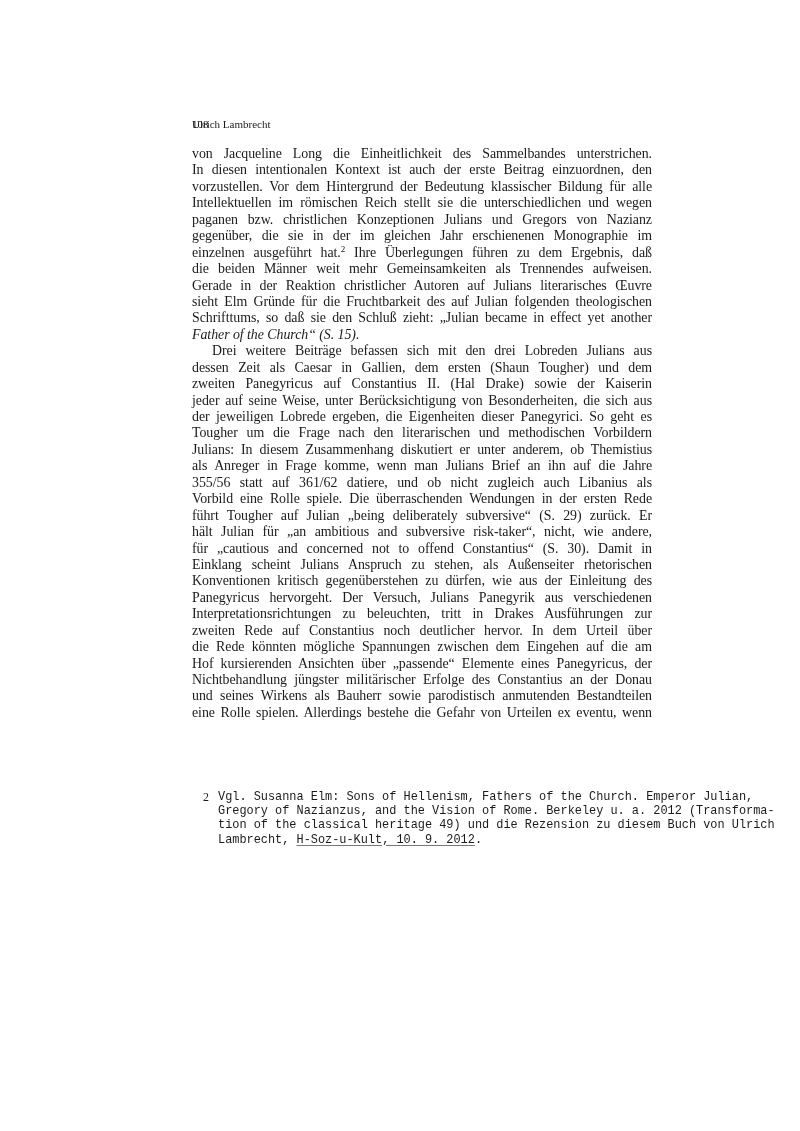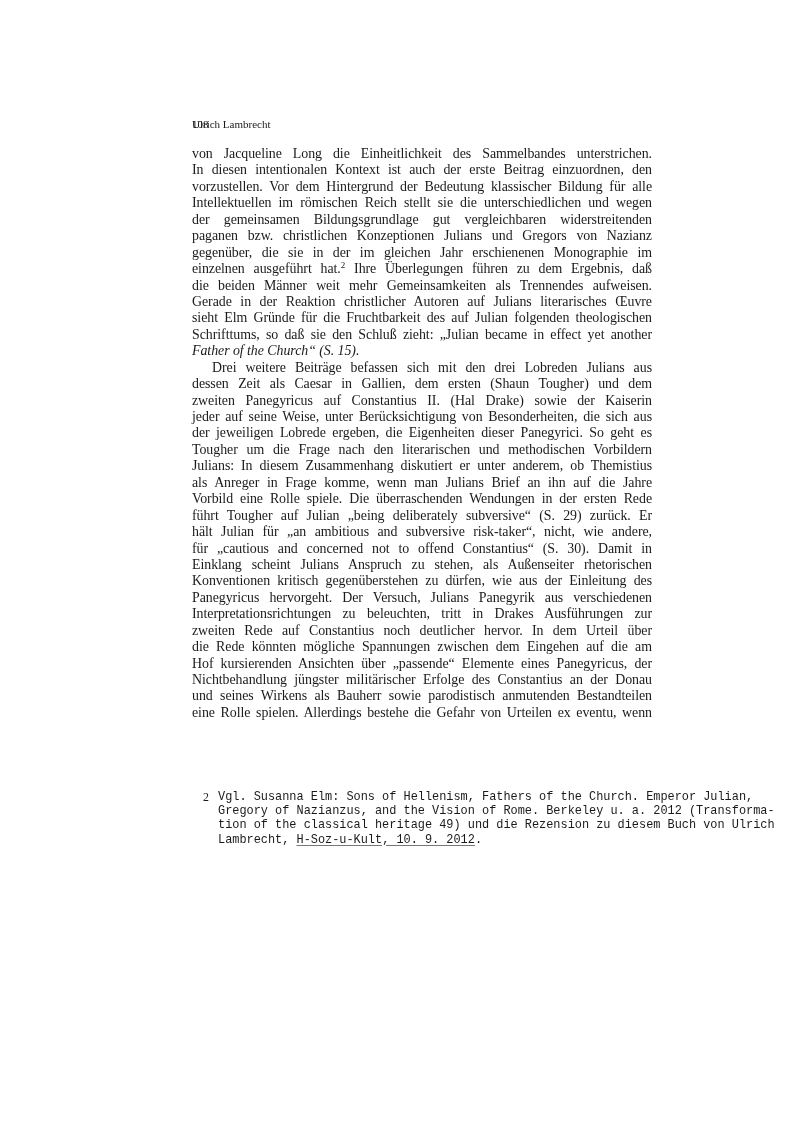--- a/index.html
+++ b/index.html
@@ -29,39 +29,39 @@
   <span class="page-num">108</span>
   <span class="running-head">Ulrich Lambrecht</span>
 </div>
 
 <div class="body-text">
   <div>
     <span class="line">von Jacqueline Long die Einheitlichkeit des Sammelbandes unterstrichen.</span>
     <span class="line">In diesen intentionalen Kontext ist auch der erste Beitrag einzuordnen, den</span>
     <span class="line">vorzustellen. Vor dem Hintergrund der Bedeutung klassischer Bildung für alle</span>
     <span class="line">Intellektuellen im römischen Reich stellt sie die unterschiedlichen und wegen</span>
-    <span class="line">der gemeinsamen Bildungsgrundlage gut vergleichbaren widerstreitenden</span>
     <span class="line">paganen bzw. christlichen Konzeptionen Julians und Gregors von Nazianz</span>
     <span class="line">gegenüber, die sie in der im gleichen Jahr erschienenen Monographie im</span>
     <span class="line"><span>einzelnen ausgeführt hat.</span><sup>2</sup><span> Ihre Überlegungen führen zu dem Ergebnis, daß</span></span>
     <span class="line">die beiden Männer weit mehr Gemeinsamkeiten als Trennendes aufweisen.</span>
     <span class="line">Gerade in der Reaktion christlicher Autoren auf Julians literarisches Œuvre</span>
     <span class="line">sieht Elm Gründe für die Fruchtbarkeit des auf Julian folgenden theologischen</span>
     <span class="line">Schrifttums, so daß sie den Schluß zieht: „Julian became in effect yet another</span>
     <span class="line last">Father of the Church“ (S. 15).</span>
   </div>
   <div>
     <span class="line first-indent">Drei weitere Beiträge befassen sich mit den drei Lobreden Julians aus</span>
     <span class="line">dessen Zeit als Caesar in Gallien, dem ersten (Shaun Tougher) und dem</span>
     <span class="line">zweiten Panegyricus auf Constantius II. (Hal Drake) sowie der Kaiserin</span>
     <span class="line">jeder auf seine Weise, unter Berücksichtigung von Besonderheiten, die sich aus</span>
     <span class="line">der jeweiligen Lobrede ergeben, die Eigenheiten dieser Panegyrici. So geht es</span>
     <span class="line">Tougher um die Frage nach den literarischen und methodischen Vorbildern</span>
     <span class="line">Julians: In diesem Zusammenhang diskutiert er unter anderem, ob Themistius</span>
     <span class="line">als Anreger in Frage komme, wenn man Julians Brief an ihn auf die Jahre</span>
+    <span class="line">355/56 statt auf 361/62 datiere, und ob nicht zugleich auch Libanius als</span>
     <span class="line">Vorbild eine Rolle spiele. Die überraschenden Wendungen in der ersten Rede</span>
     <span class="line">führt Tougher auf Julian „being deliberately subversive“ (S. 29) zurück. Er</span>
     <span class="line">hält Julian für „an ambitious and subversive risk-taker“, nicht, wie andere,</span>
     <span class="line">für „cautious and concerned not to offend Constantius“ (S. 30). Damit in</span>
     <span class="line">Einklang scheint Julians Anspruch zu stehen, als Außenseiter rhetorischen</span>
     <span class="line">Konventionen kritisch gegenüberstehen zu dürfen, wie aus der Einleitung des</span>
     <span class="line">Panegyricus hervorgeht. Der Versuch, Julians Panegyrik aus verschiedenen</span>
     <span class="line">Interpretationsrichtungen zu beleuchten, tritt in Drakes Ausführungen zur</span>
     <span class="line">zweiten Rede auf Constantius noch deutlicher hervor. In dem Urteil über</span>
     <span class="line">die Rede könnten mögliche Spannungen zwischen dem Eingehen auf die am</span>

